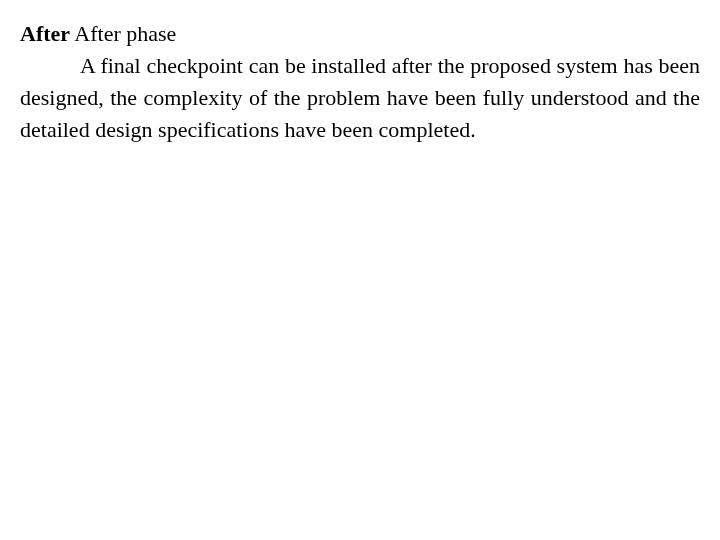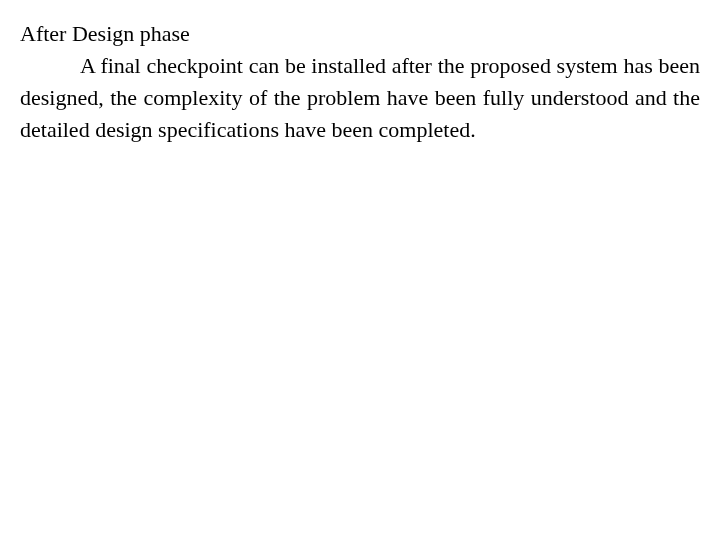--- a/index.html
+++ b/index.html
@@ -27,30 +27,30 @@
     .paragraph-1 {
       margin-bottom: 28px;
       text-align: justify;
     }
 
     .paragraph-2 {
       text-align: justify;
     }
 
     .bold-text {
-      font-weight: normal;
+      font-weight: bold;
     }
 
     .indent {
       display: inline-block;
       width: 60px;
     }
   </style>
 </head>
 <body>
 
 <div class="content-area">
   <div class="paragraph-1">
-    <span class="bold-text">After</span><span> Design phase</span><br>
+    <span class="bold-text">After</span><span> After phase</span><br>
     <span class="indent"></span><span>A final checkpoint can be installed after the proposed system has been designed, the complexity of the problem have been fully understood and the detailed design specifications have been completed.</span>
   </div>
 
 </div>
 
 </body></html>

